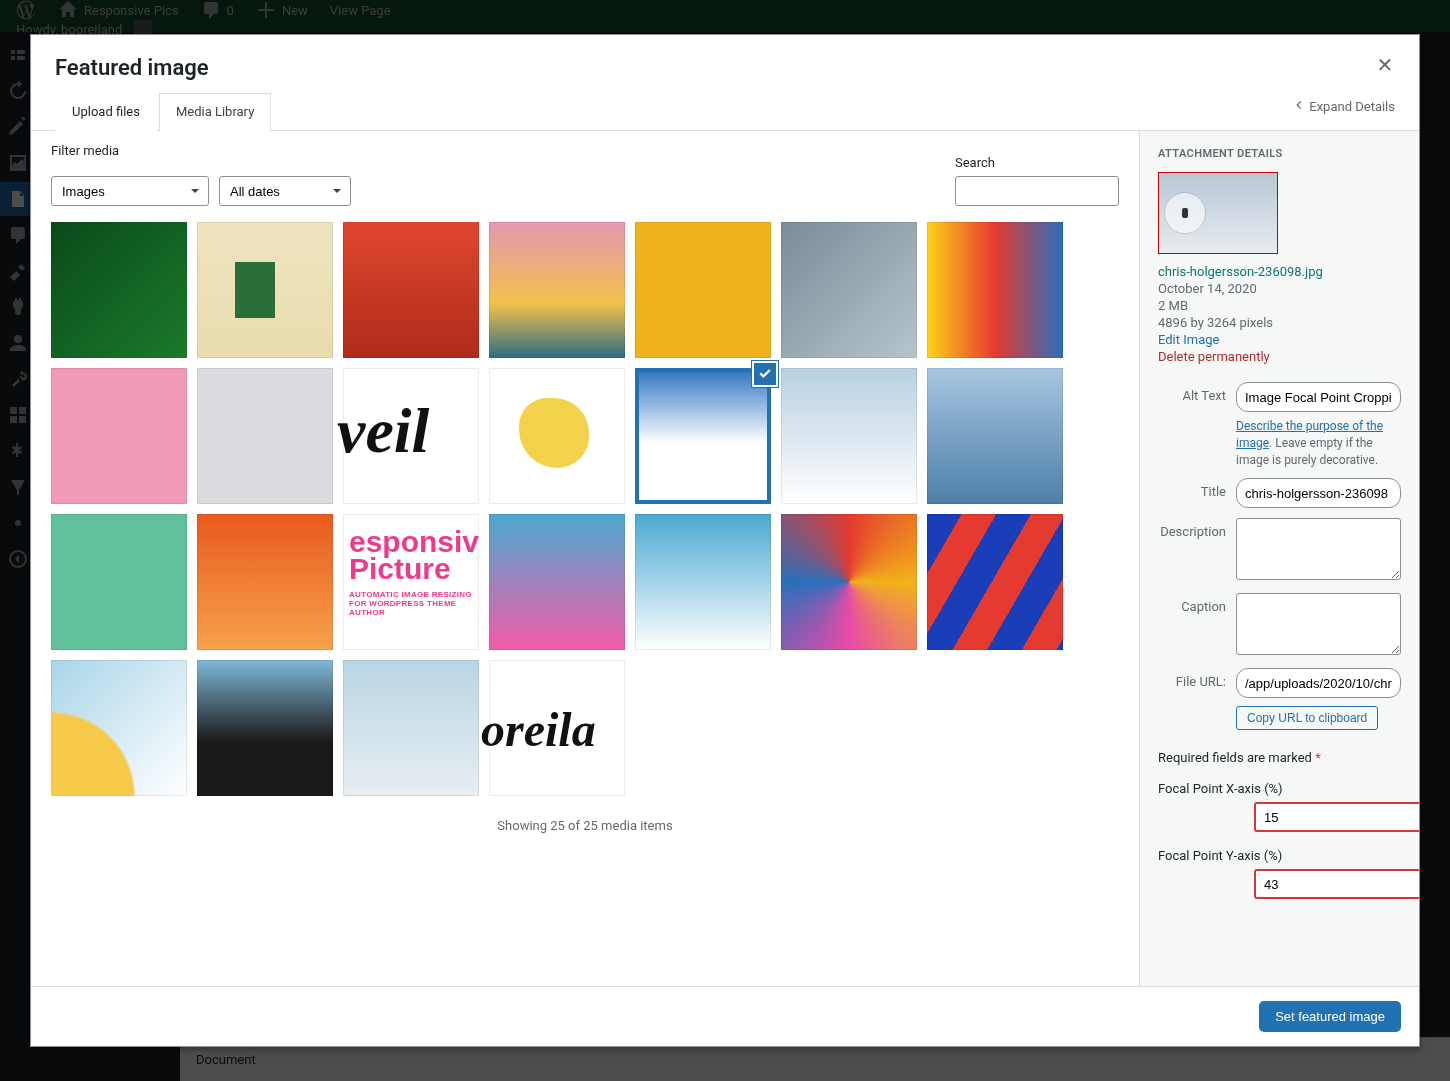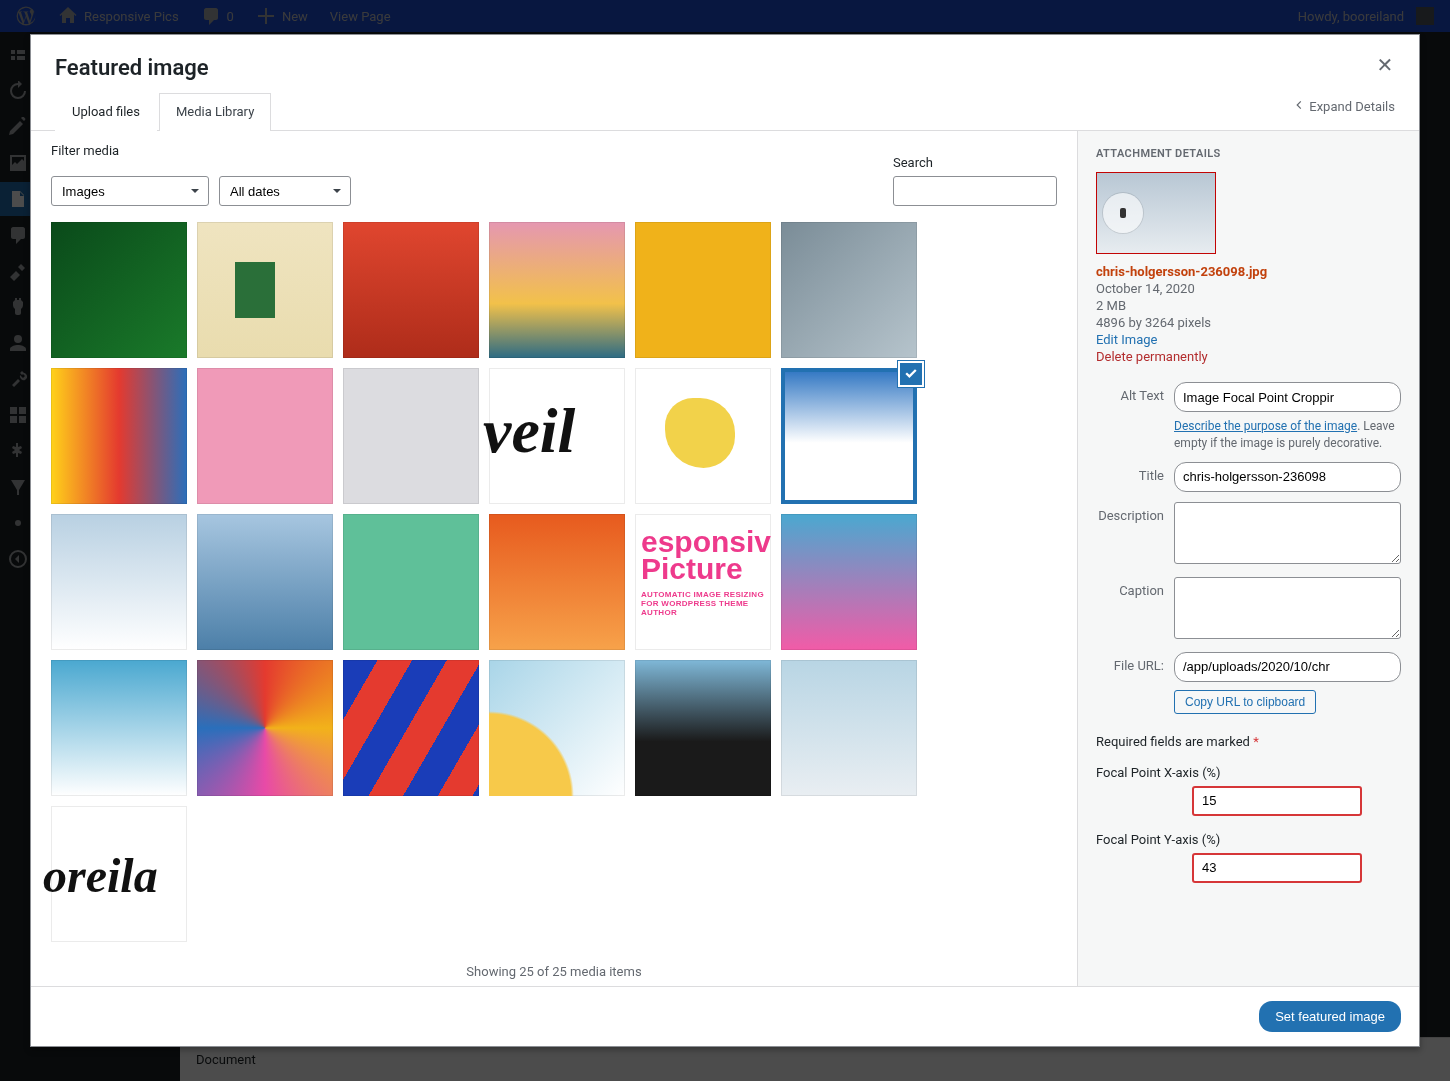--- a/index.html
+++ b/index.html
@@ -1,19 +1,19 @@
 <!DOCTYPE html>
 <html><head>
 <meta charset="utf-8">
 <style>
 * { box-sizing: border-box; margin: 0; padding: 0; }
 body { font-family: -apple-system, BlinkMacSystemFont, "Segoe UI", Roboto, sans-serif; font-size: 13px; color: #3c434a; background: #1d2327; width: 1450px; height: 1081px; overflow: hidden; position: relative; }
 
 
-.admin-bar { height: 32px; background: #1d4ed8; color: #c3c4c7; display: flex; align-items: center; padding: 0 8px; font-size: 13px; justify-content: space-between; }
+.admin-bar { height: 32px; background: #14532d; color: #c3c4c7; display: flex; align-items: flex-start; padding: 0 8px; font-size: 13px; justify-content: space-between; flex-direction: column; }
 .admin-bar-left { display: flex; align-items: center; gap: 6px; }
 .admin-bar-item { display: flex; align-items: center; gap: 6px; padding: 0 8px; color: #c3c4c7; }
 .admin-bar-right { display: flex; align-items: center; }
 .admin-ico { width: 20px; height: 20px; display: inline-flex; align-items: center; justify-content: center; }
 .admin-ico svg { fill: #a7aaad; }
 .avatar-sq { width: 18px; height: 18px; background: #50575e; margin-left: 6px; }
 
 
 .wp-sidebar { position: absolute; left: 0; top: 32px; width: 36px; height: calc(100% - 32px); background: #1d2327; display: flex; flex-direction: column; align-items: center; padding-top: 6px; gap: 2px; }
 .wp-sidebar-item { width: 36px; height: 34px; display: flex; align-items: center; justify-content: center; }
@@ -56,46 +56,46 @@
 
 .grid-scroll { flex: 1; overflow: auto; padding: 4px 20px 20px; }
 .grid { display: flex; flex-wrap: wrap; gap: 10px; }
 .thumb { width: 136px; height: 136px; background: #ccc; cursor: pointer; position: relative; box-shadow: inset 0 0 0 1px rgba(0,0,0,0.08); }
 .thumb.selected { outline: 4px solid #2271b1; outline-offset: -4px; }
 .check-badge { position: absolute; top: -7px; right: -7px; width: 26px; height: 26px; background: #2271b1; border: 2px solid #fff; display: flex; align-items: center; justify-content: center; box-shadow: 0 0 0 1px #2271b1; }
 .check-badge svg { fill: #fff; width: 16px; height: 16px; }
 .status-text { text-align: center; padding: 22px 0 8px; color: #646970; font-size: 13px; }
 
 
-.right-panel { width: 342px; border-left: 1px solid #dcdcde; background: #f6f7f7; overflow-y: auto; padding: 16px 18px; font-size: 13px; }
+.right-panel { width: 280px; border-left: 1px solid #dcdcde; background: #f6f7f7; overflow-y: auto; padding: 16px 18px; font-size: 13px; }
 .rp-heading { font-size: 11px; text-transform: uppercase; font-weight: 600; color: #646970; letter-spacing: 0.4px; margin-bottom: 12px; }
 .sel-thumb { width: 120px; height: 82px; border: 1px solid #c20404; background: linear-gradient(#b8c7d4, #e7ecf0); position: relative; margin-bottom: 10px; }
 .sel-thumb-ring { position: absolute; width: 40px; height: 40px; left: 6px; top: 20px; border-radius: 50%; background: rgba(255,255,255,0.6); box-shadow: 0 0 0 1px rgba(0,0,0,0.1); display:flex;align-items:center;justify-content:center;}
 .sel-thumb-ring::after{content:"";width:6px;height:10px;background:#333;border-radius:2px;}
 .meta-line { margin: 2px 0; color: #646970; }
-.meta-file { font-weight: 700; color: #c2410c; }
+.meta-file { font-weight: 400; color: #0f766e; }
 .link-blue { color: #2271b1; cursor: pointer; text-decoration: none; }
 .link-red { color: #b32d2e; cursor: pointer; }
 .link-ul { text-decoration: underline; }
 .details-form { margin-top: 18px; }
 .form-row { display: flex; margin-bottom: 10px; align-items: flex-start; }
 .form-row-label { width: 78px; text-align: right; color: #646970; padding-right: 10px; padding-top: 6px; font-size: 13px; }
 .form-row-input { flex: 1; }
 .tinput { width: 100%; height: 30px; border: 1px solid #8c8f94; border-radius: 12px; padding: 0 8px; font-size: 13px; }
 .tarea { width: 100%; height: 62px; border: 1px solid #8c8f94; border-radius: 3px; padding: 4px 8px; font-size: 13px; resize: vertical; }
 .help-text { margin-top: 6px; font-size: 12px; color: #646970; line-height: 1.4; }
 .copy-btn { display: inline-block; margin-top: 8px; border: 1px solid #2271b1; color: #2271b1; background: #f6f7f7; border-radius: 3px; padding: 4px 10px; font-size: 12px; cursor: pointer; }
 .req-note { margin-top: 20px; font-size: 13px; color: #1d2327; }
 .req-note .ast { color: #d63638; }
 .focal-label { margin-top: 16px; margin-bottom: 6px; font-size: 13px; color: #1d2327; }
 .focal-input { width: 170px; height: 30px; border: 2px solid #d63638; border-radius: 3px; padding: 0 8px; font-size: 13px; margin-left: 96px; background:#fff;}
 
 
 .modal-footer { border-top: 1px solid #dcdcde; padding: 14px 18px; display: flex; justify-content: flex-end; }
-.primary-btn { background: #2271b1; color: #fff; border: none; border-radius: 13px; padding: 8px 16px; font-size: 13px; cursor: pointer; }
+.primary-btn { background: #2271b1; color: #fff; border: none; border-radius: 5px; padding: 8px 16px; font-size: 13px; cursor: pointer; }
 
 
 .tg0{background:linear-gradient(135deg,#0a4a1a,#1a7a2a);} 
 .tg1{background:linear-gradient(180deg,#efe4c0 0%,#e9dcae 100%);} 
 .tg1::after{content:"";position:absolute;left:38px;top:40px;width:40px;height:56px;background:#2a6f39;}
 .tg2{background:linear-gradient(180deg,#e0462f,#ae2c1a);} 
 .tg3{background:linear-gradient(180deg,#e597b1 0%,#f2c14a 60%,#2d6b84 100%);} 
 .tg4{background:#f0b21a;} 
 .tg5{background:linear-gradient(135deg,#7a8c97,#b6c4cc);} 
 .tg6{background:linear-gradient(90deg,#ffd21a,#e43a2f,#2a6fbb);} 

